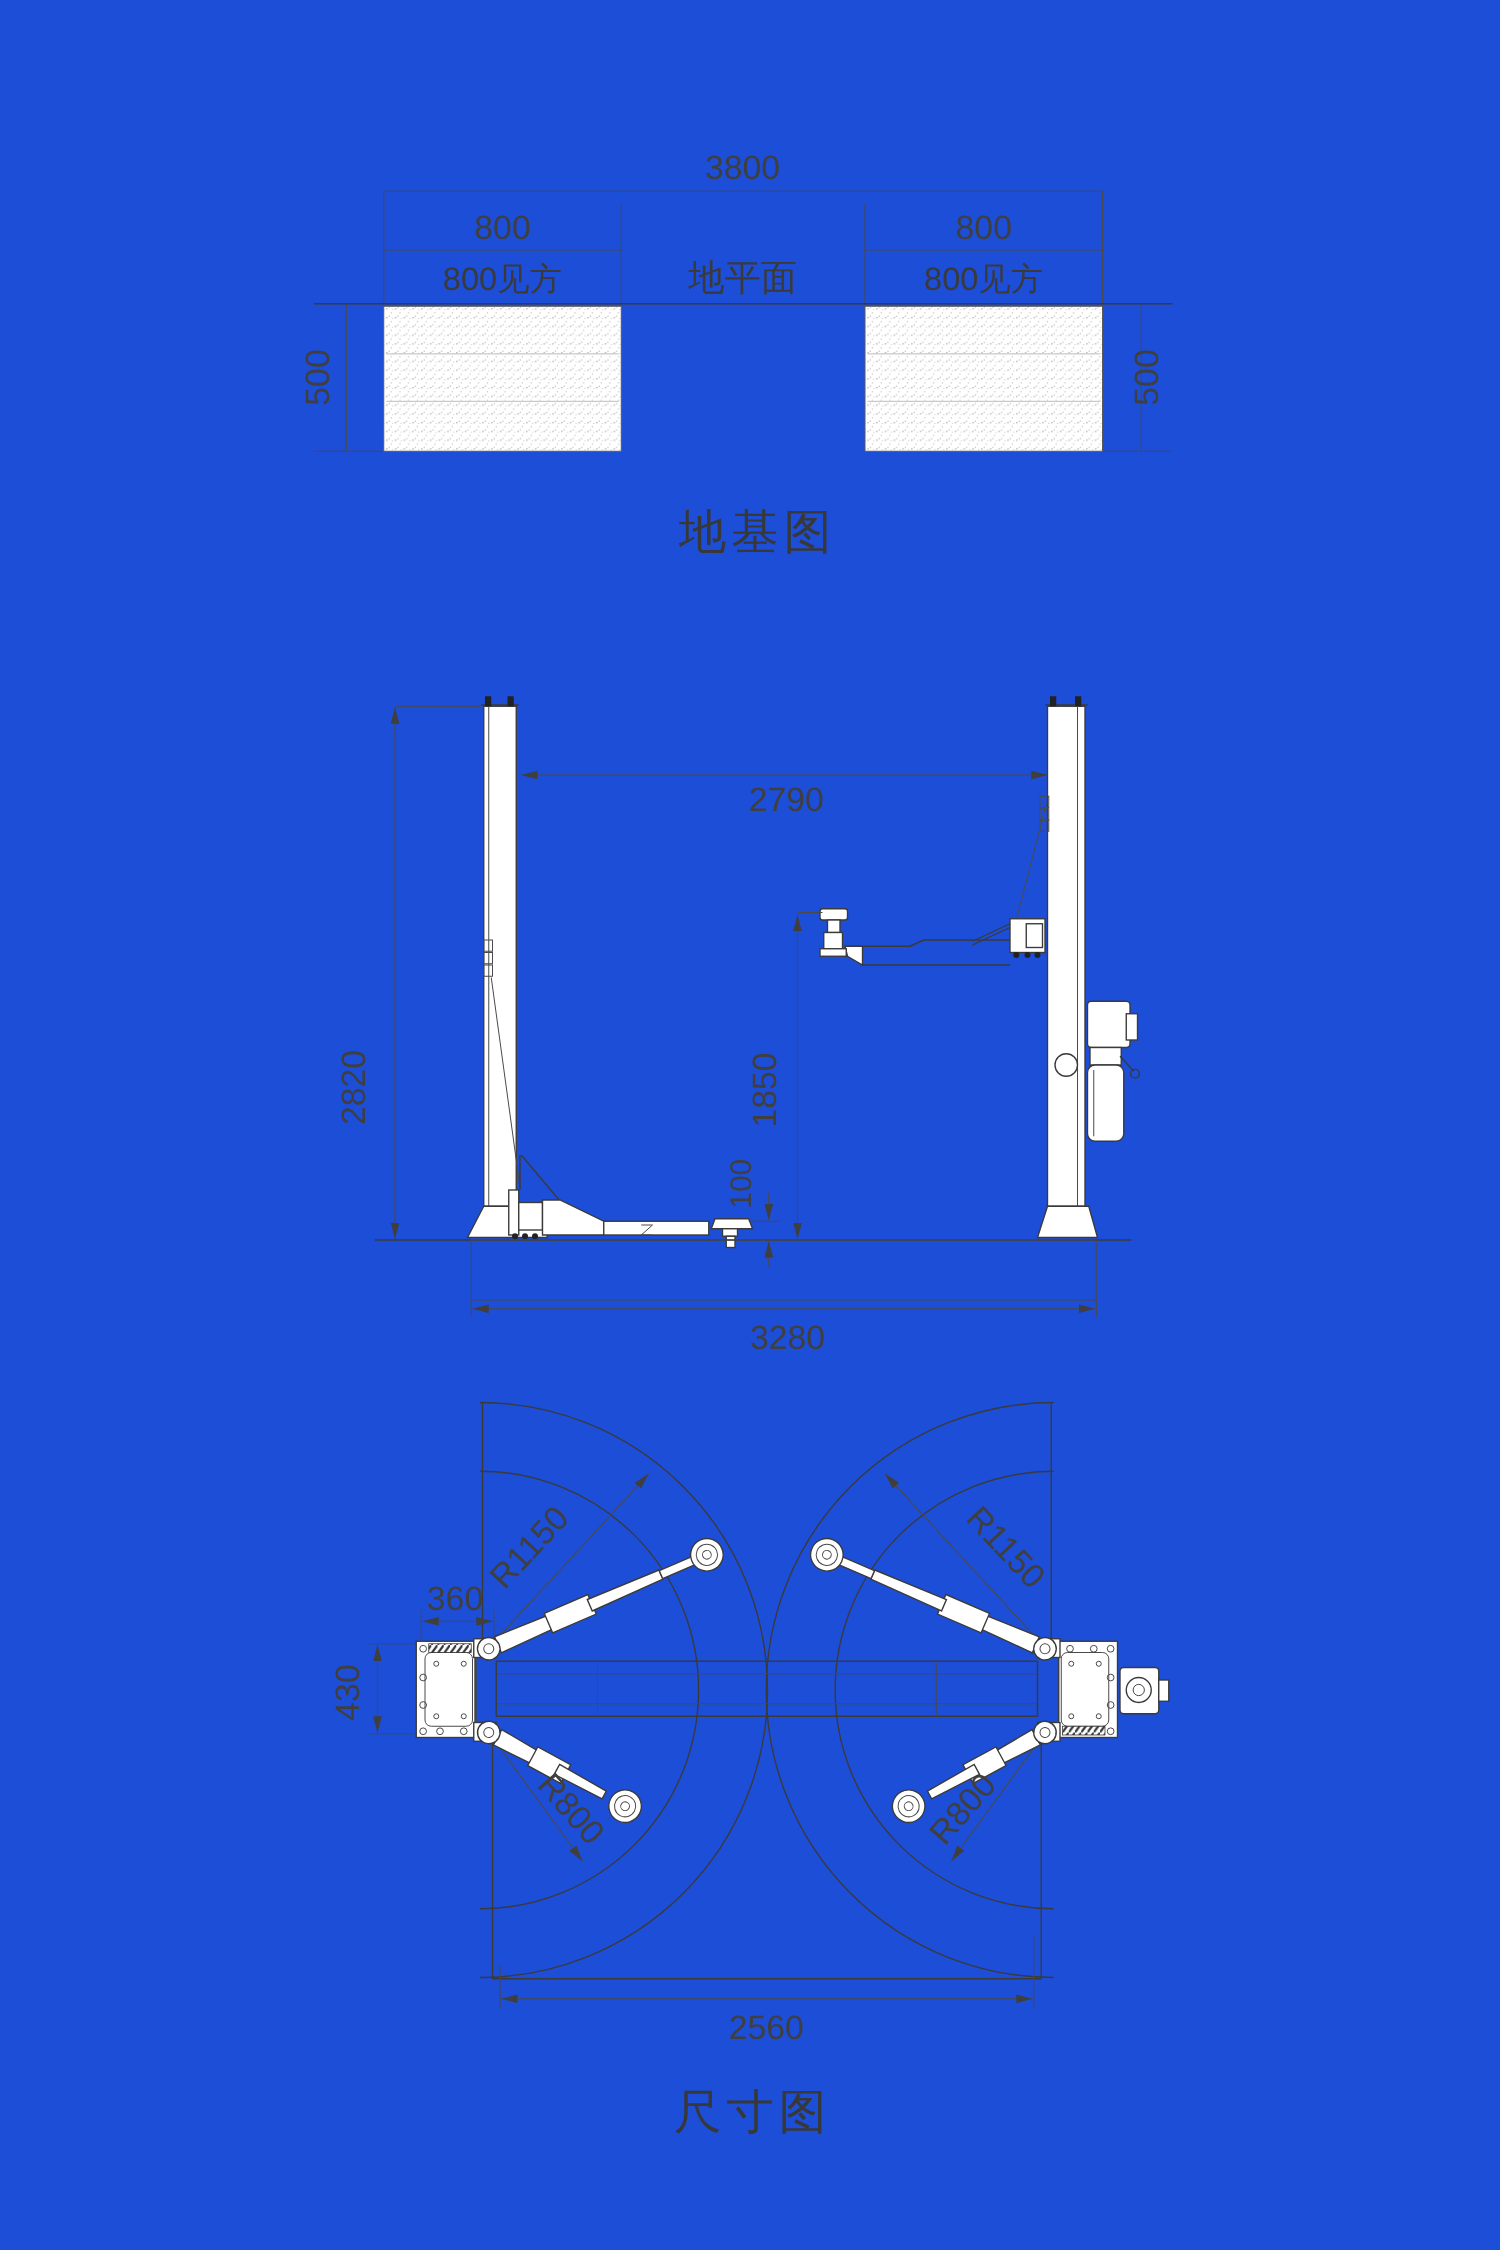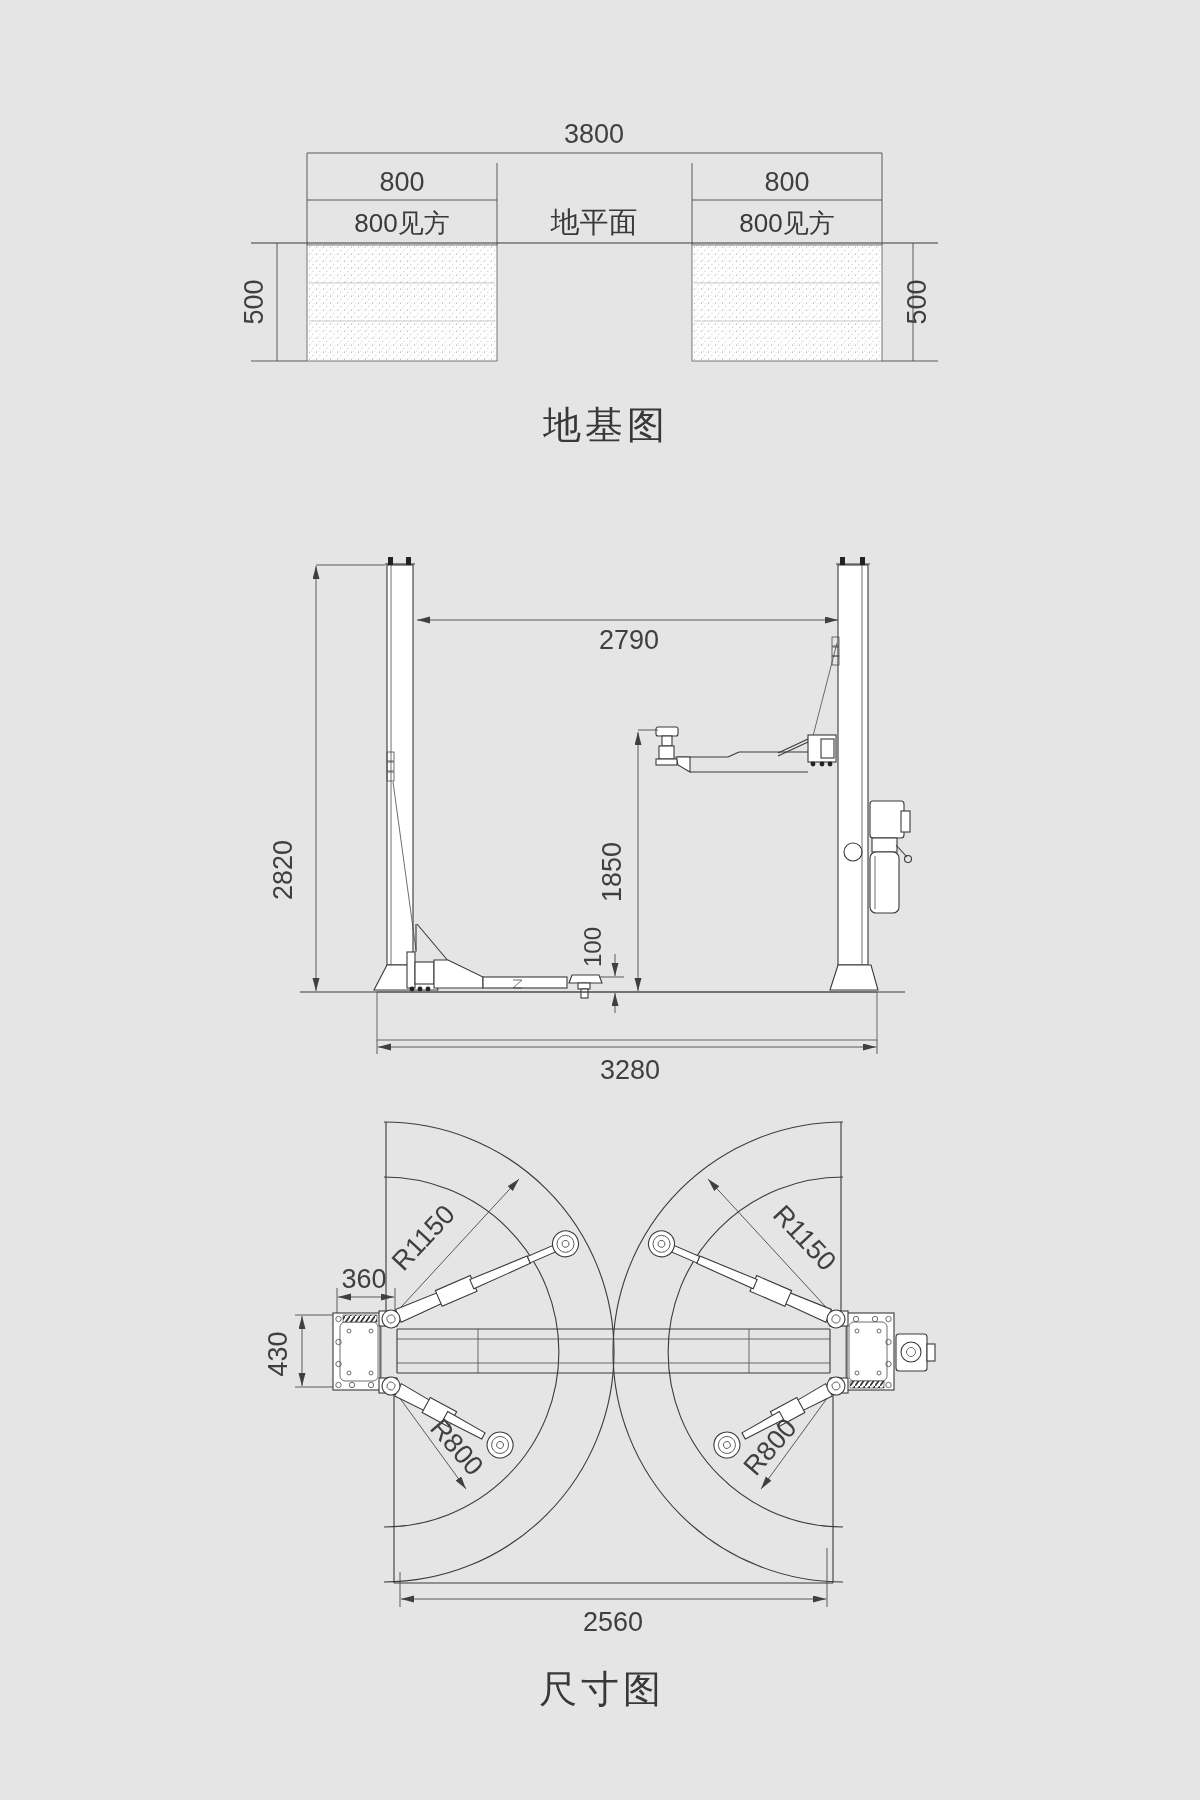--- a/index.html
+++ b/index.html
@@ -1,16 +1,16 @@
 <!DOCTYPE html>
 <html><head>
 <meta charset="utf-8">
 <style>
   html,body{margin:0;padding:0;background:#ffffff;}
-  .sheet{width:1200px;height:1800px;position:relative;background:#e5e5e5;overflow:hidden;}
+  .sheet{width:1200px;height:1800px;position:relative;background:#1d4ed8;overflow:hidden;}
   svg{display:block;}
   text{font-family:"Liberation Sans","DejaVu Sans",sans-serif;fill:#3f3f3f;}
   .dimtxt{font-size:27px;}
   .dimtxt-s{font-size:24px;}
   .cn{font-size:29px;fill:#3a3a3a;}
   .cn-s{font-size:26px;fill:#3a3a3a;}
   .title{font-size:38px;fill:#383838;letter-spacing:4px;}
   .outline{stroke:#3a3a3a;stroke-width:1.1;fill:none;}
   .outline-f{stroke:#3a3a3a;stroke-width:1.1;fill:#ffffff;}
   .thin{stroke:#4a4a4a;stroke-width:0.8;fill:none;}

